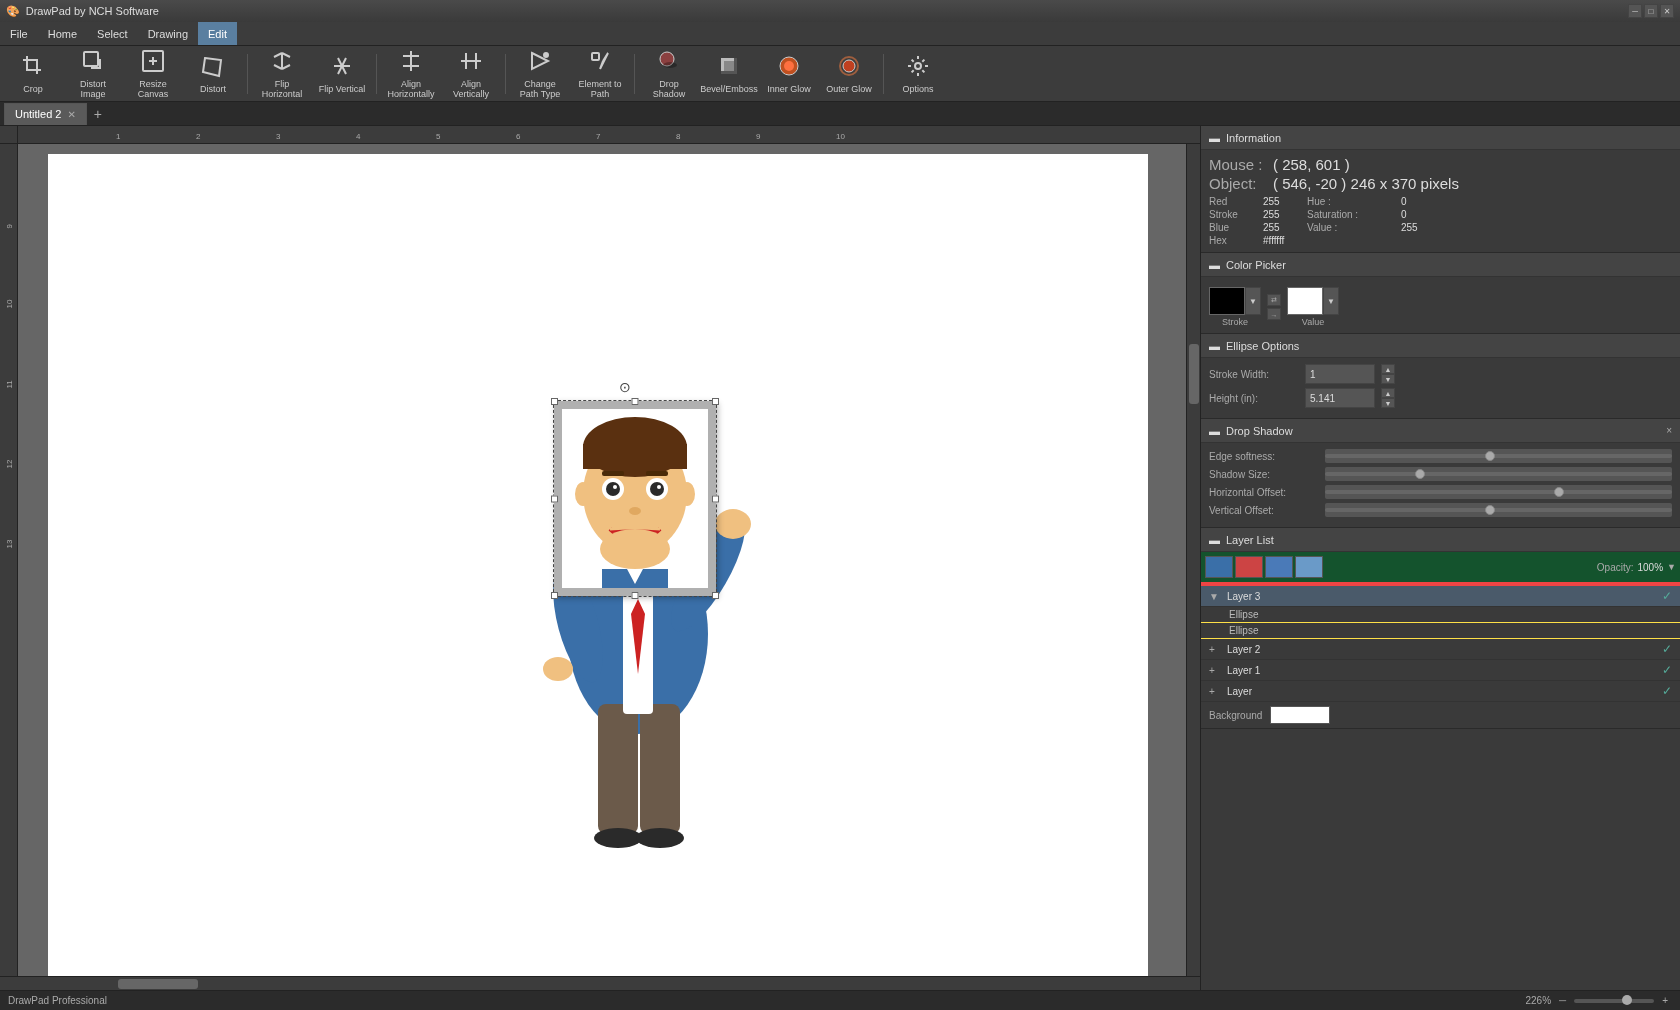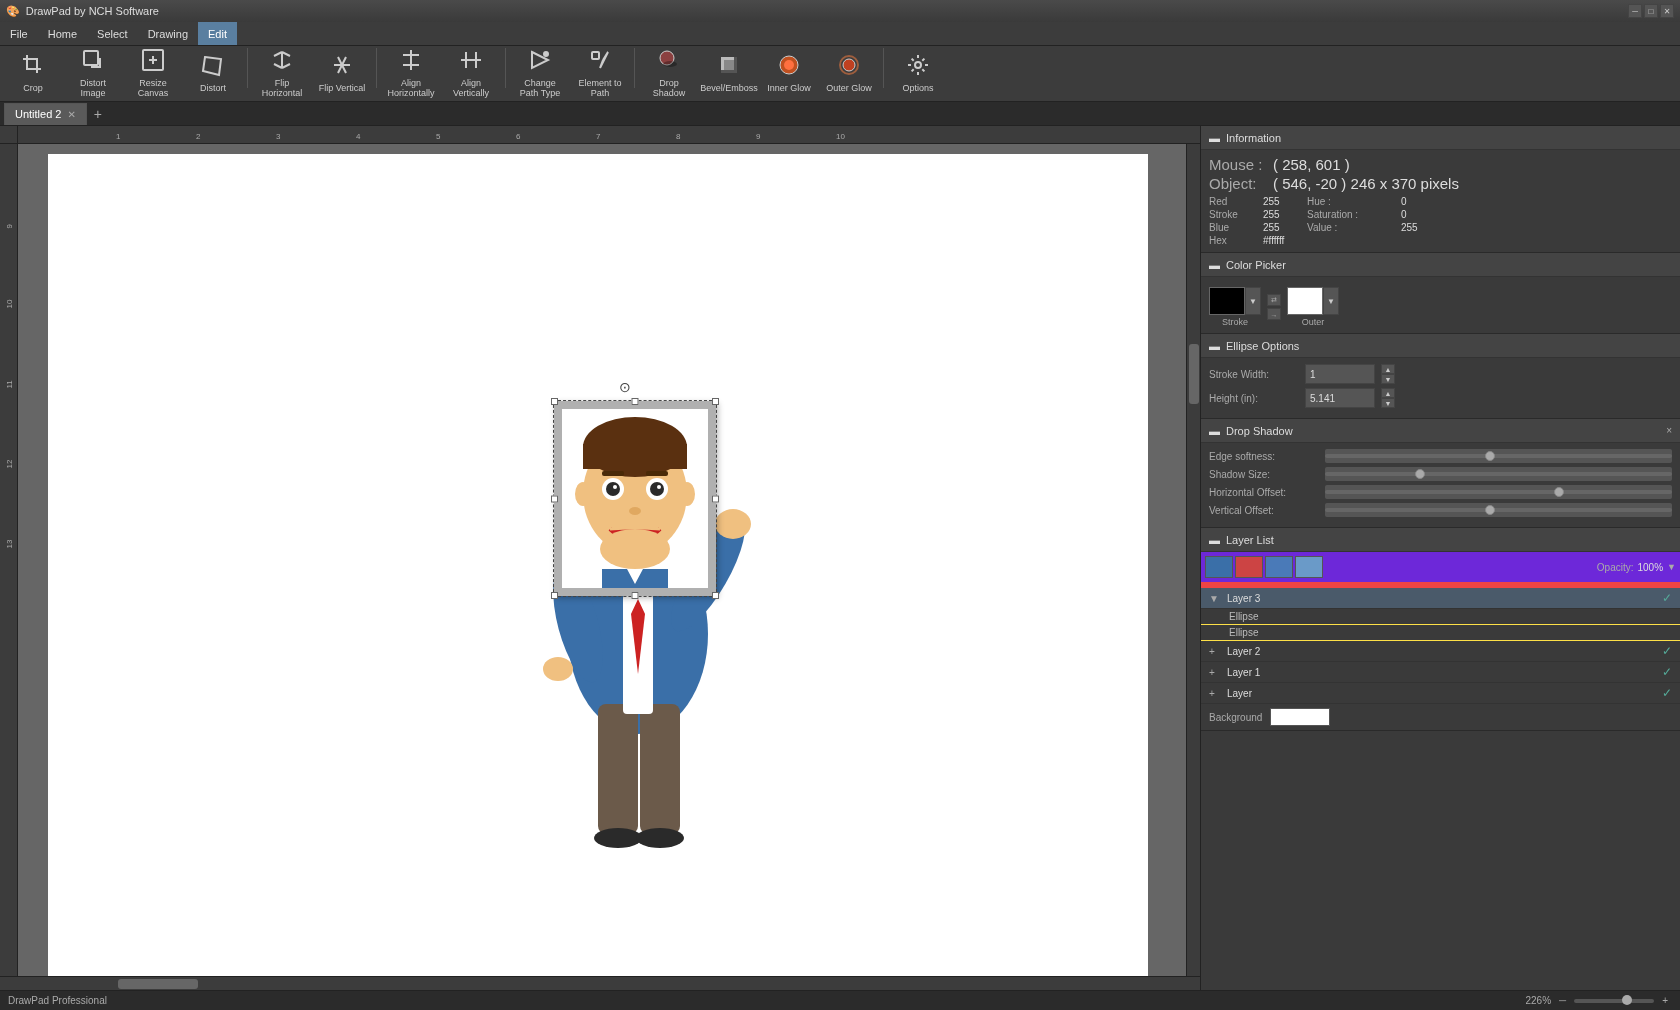--- a/index.html
+++ b/index.html
@@ -43,20 +43,21 @@
       display: flex;
       align-items: center;
     }
     .menu-item:hover, .menu-item.active { background: #5a7fa0; color: #fff; }
 
     
     #toolbar {
       height: 56px;
       background: #3c3c3c;
       display: flex;
+      align-items: center;
       padding: 2px 4px;
       gap: 2px;
       border-bottom: 1px solid #222;
     }
     .tool-btn {
       display: flex;
       flex-direction: column;
       align-items: center;
       justify-content: center;
       width: 58px;
@@ -328,22 +329,22 @@
       border-radius: 50%;
       border: 1px solid #888;
     }
 
     
     .layer-controls {
       display: flex;
       align-items: center;
       gap: 2px;
       padding: 4px 4px;
-      background: #6d28d9;
-      border-bottom: 6px solid #ef4444;
+      background: #14532d;
+      border-bottom: 4px solid #ef4444;
     }
     .layer-thumb {
       width: 28px;
       height: 22px;
       border: 1px solid #555;
       cursor: pointer;
     }
     .layer-opacity {
       margin-left: auto;
       font-size: 10px;
@@ -782,21 +783,21 @@
           <div class="color-swap-btns">
             <div class="color-swap-btn">⇄</div>
             <div class="color-swap-btn">→</div>
           </div>
 
           <div class="color-group">
             <div style="display:flex;">
               <div class="color-swatch" style="background:#ffffff;"></div>
               <div class="color-arrow-btn">▼</div>
             </div>
-            <span class="fill-label">Outer</span>
+            <span class="fill-label">Value</span>
           </div>
         </div>
       </div>
     </div>
 
     <div class="panel-section">
       <div class="panel-header">
         <span>▬</span>
         <span>Ellipse Options</span>
       </div>

